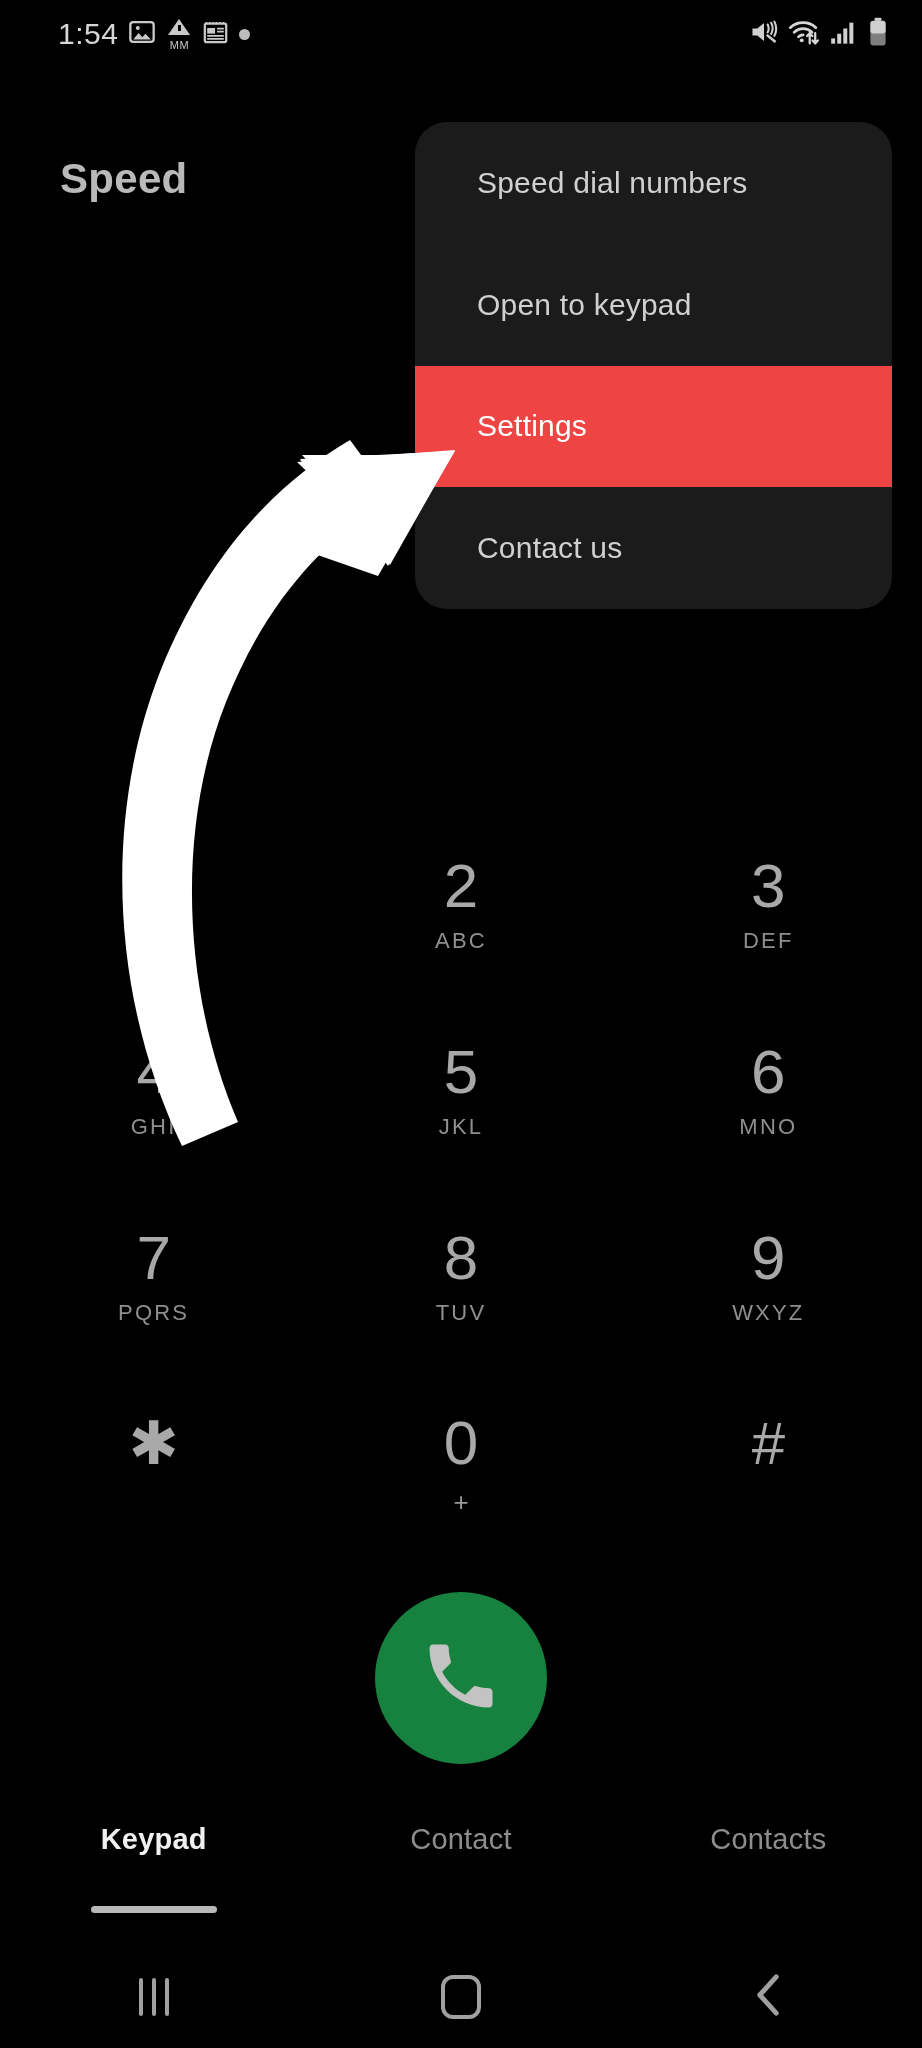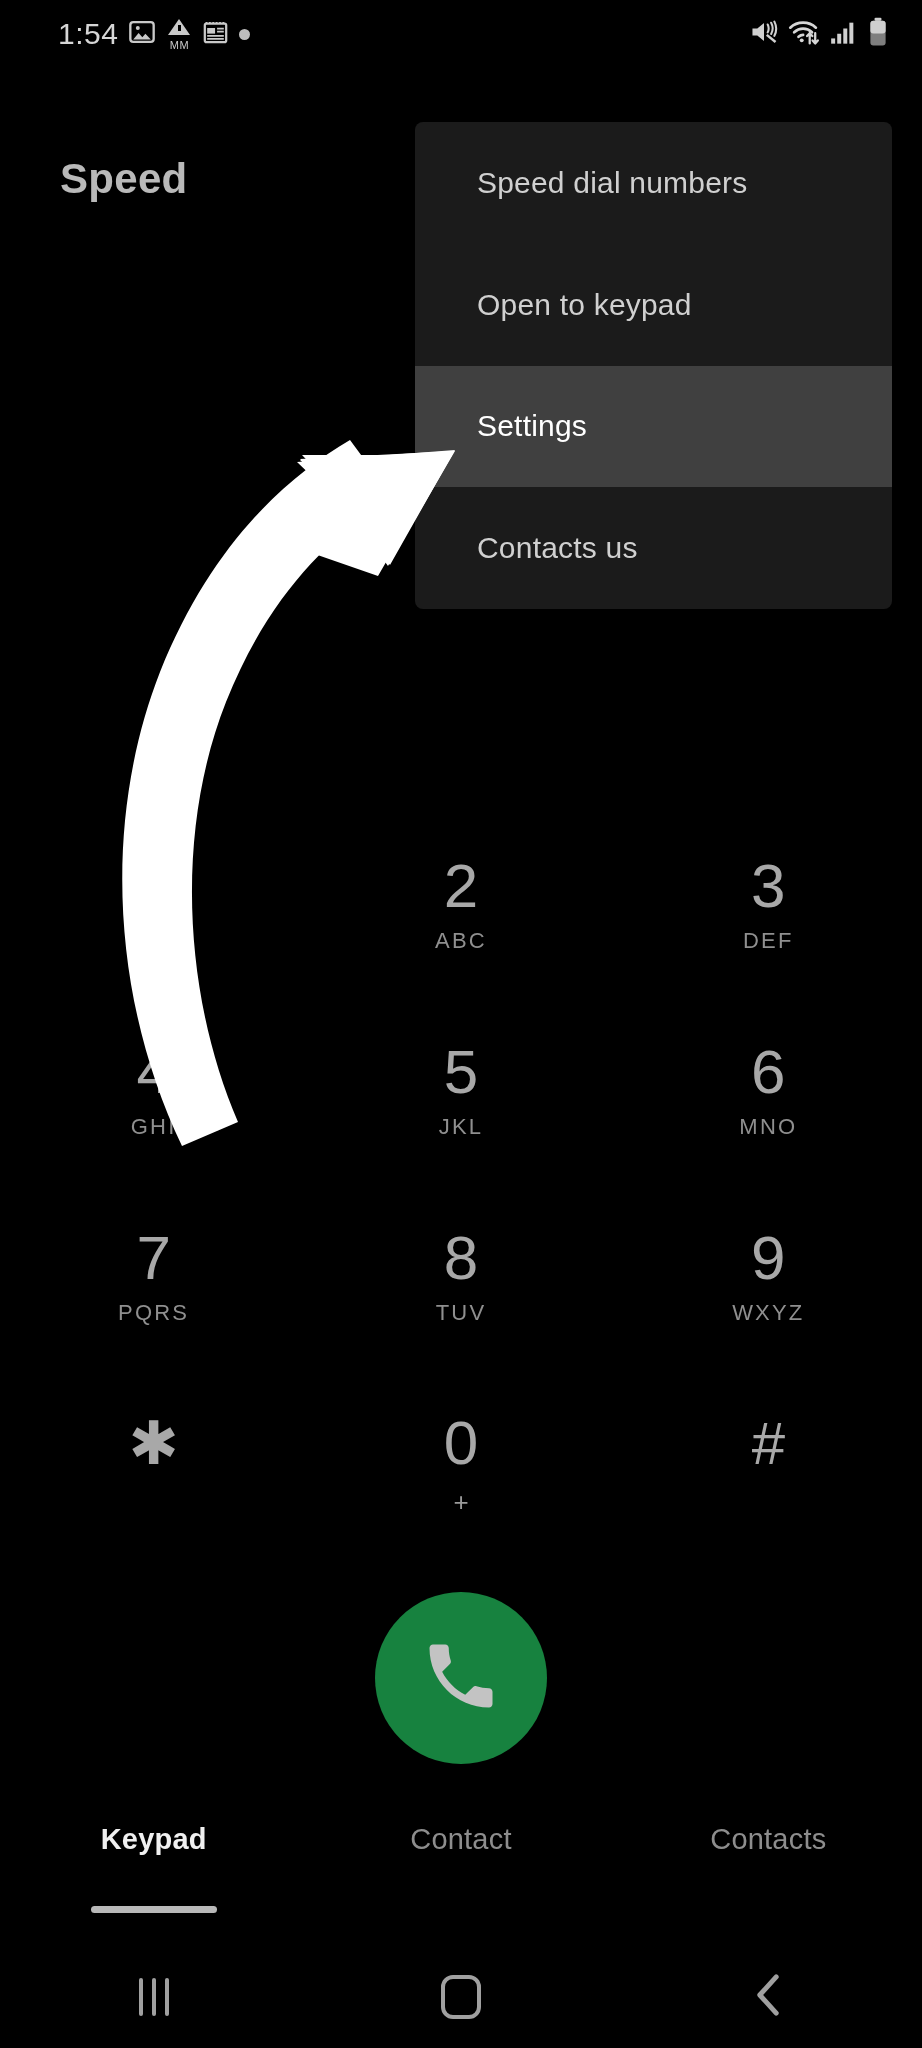--- a/index.html
+++ b/index.html
@@ -40,27 +40,27 @@
 
   
   .app-title {
     position:absolute; left:60px; top:155px;
     font-size:42px; font-weight:bold; color:#b9b9b9; letter-spacing:.3px;
   }
 
   
   .menu {
     position:absolute; left:415px; top:122px; width:477px; height:487px;
-    background:#1b1b1b; border-radius:8px; overflow:hidden;
+    background:#1b1b1b; border-radius:32px; overflow:hidden;
   }
   .menu-item {
     height:121.75px; display:flex; align-items:center;
     padding-left:62px; font-size:30px; color:#d0d0d0; letter-spacing:.2px;
   }
-  .menu-item.selected { background:#404040; color:#ffffff; }
+  .menu-item.selected { background:#ef4444; color:#ffffff; }
 
   
   .keypad {
     position:absolute; left:0; top:810px; width:922px;
     display:grid; grid-template-columns:repeat(3,1fr); grid-template-rows:repeat(4,186px);
   }
   .key { position:relative; display:flex; flex-direction:column; align-items:center; justify-content:center; }
   .key-digit { font-size:62px; color:#a8a8a8; line-height:1; font-weight:400; }
   .key-sub { margin-top:11px; font-size:22px; color:#8f8f8f; letter-spacing:2.2px; height:24px; }
   .key-sub.plus { font-size:26px; letter-spacing:0; color:#9a9a9a; margin-top:13px; }
@@ -167,21 +167,21 @@
       </span>
     </div>
   </div>
 
   <div class="app-title">Speed</div>
 
   <div class="menu">
     <div class="menu-item">Speed dial numbers</div>
     <div class="menu-item">Open to keypad</div>
     <div class="menu-item selected">Settings</div>
-    <div class="menu-item">Contacts us</div>
+    <div class="menu-item">Contact us</div>
   </div>
 
   <div class="keypad">
 
     <div class="key">
       <span class="key-digit">1</span>
       <span class="vm-icon">
         <svg width="62" height="26" viewBox="0 0 62 26">
             <circle cx="13" cy="11" r="9" fill="none" stroke="#8f8f8f" stroke-width="2.6"></circle>
             <circle cx="45" cy="11" r="9" fill="none" stroke="#8f8f8f" stroke-width="2.6"></circle>

